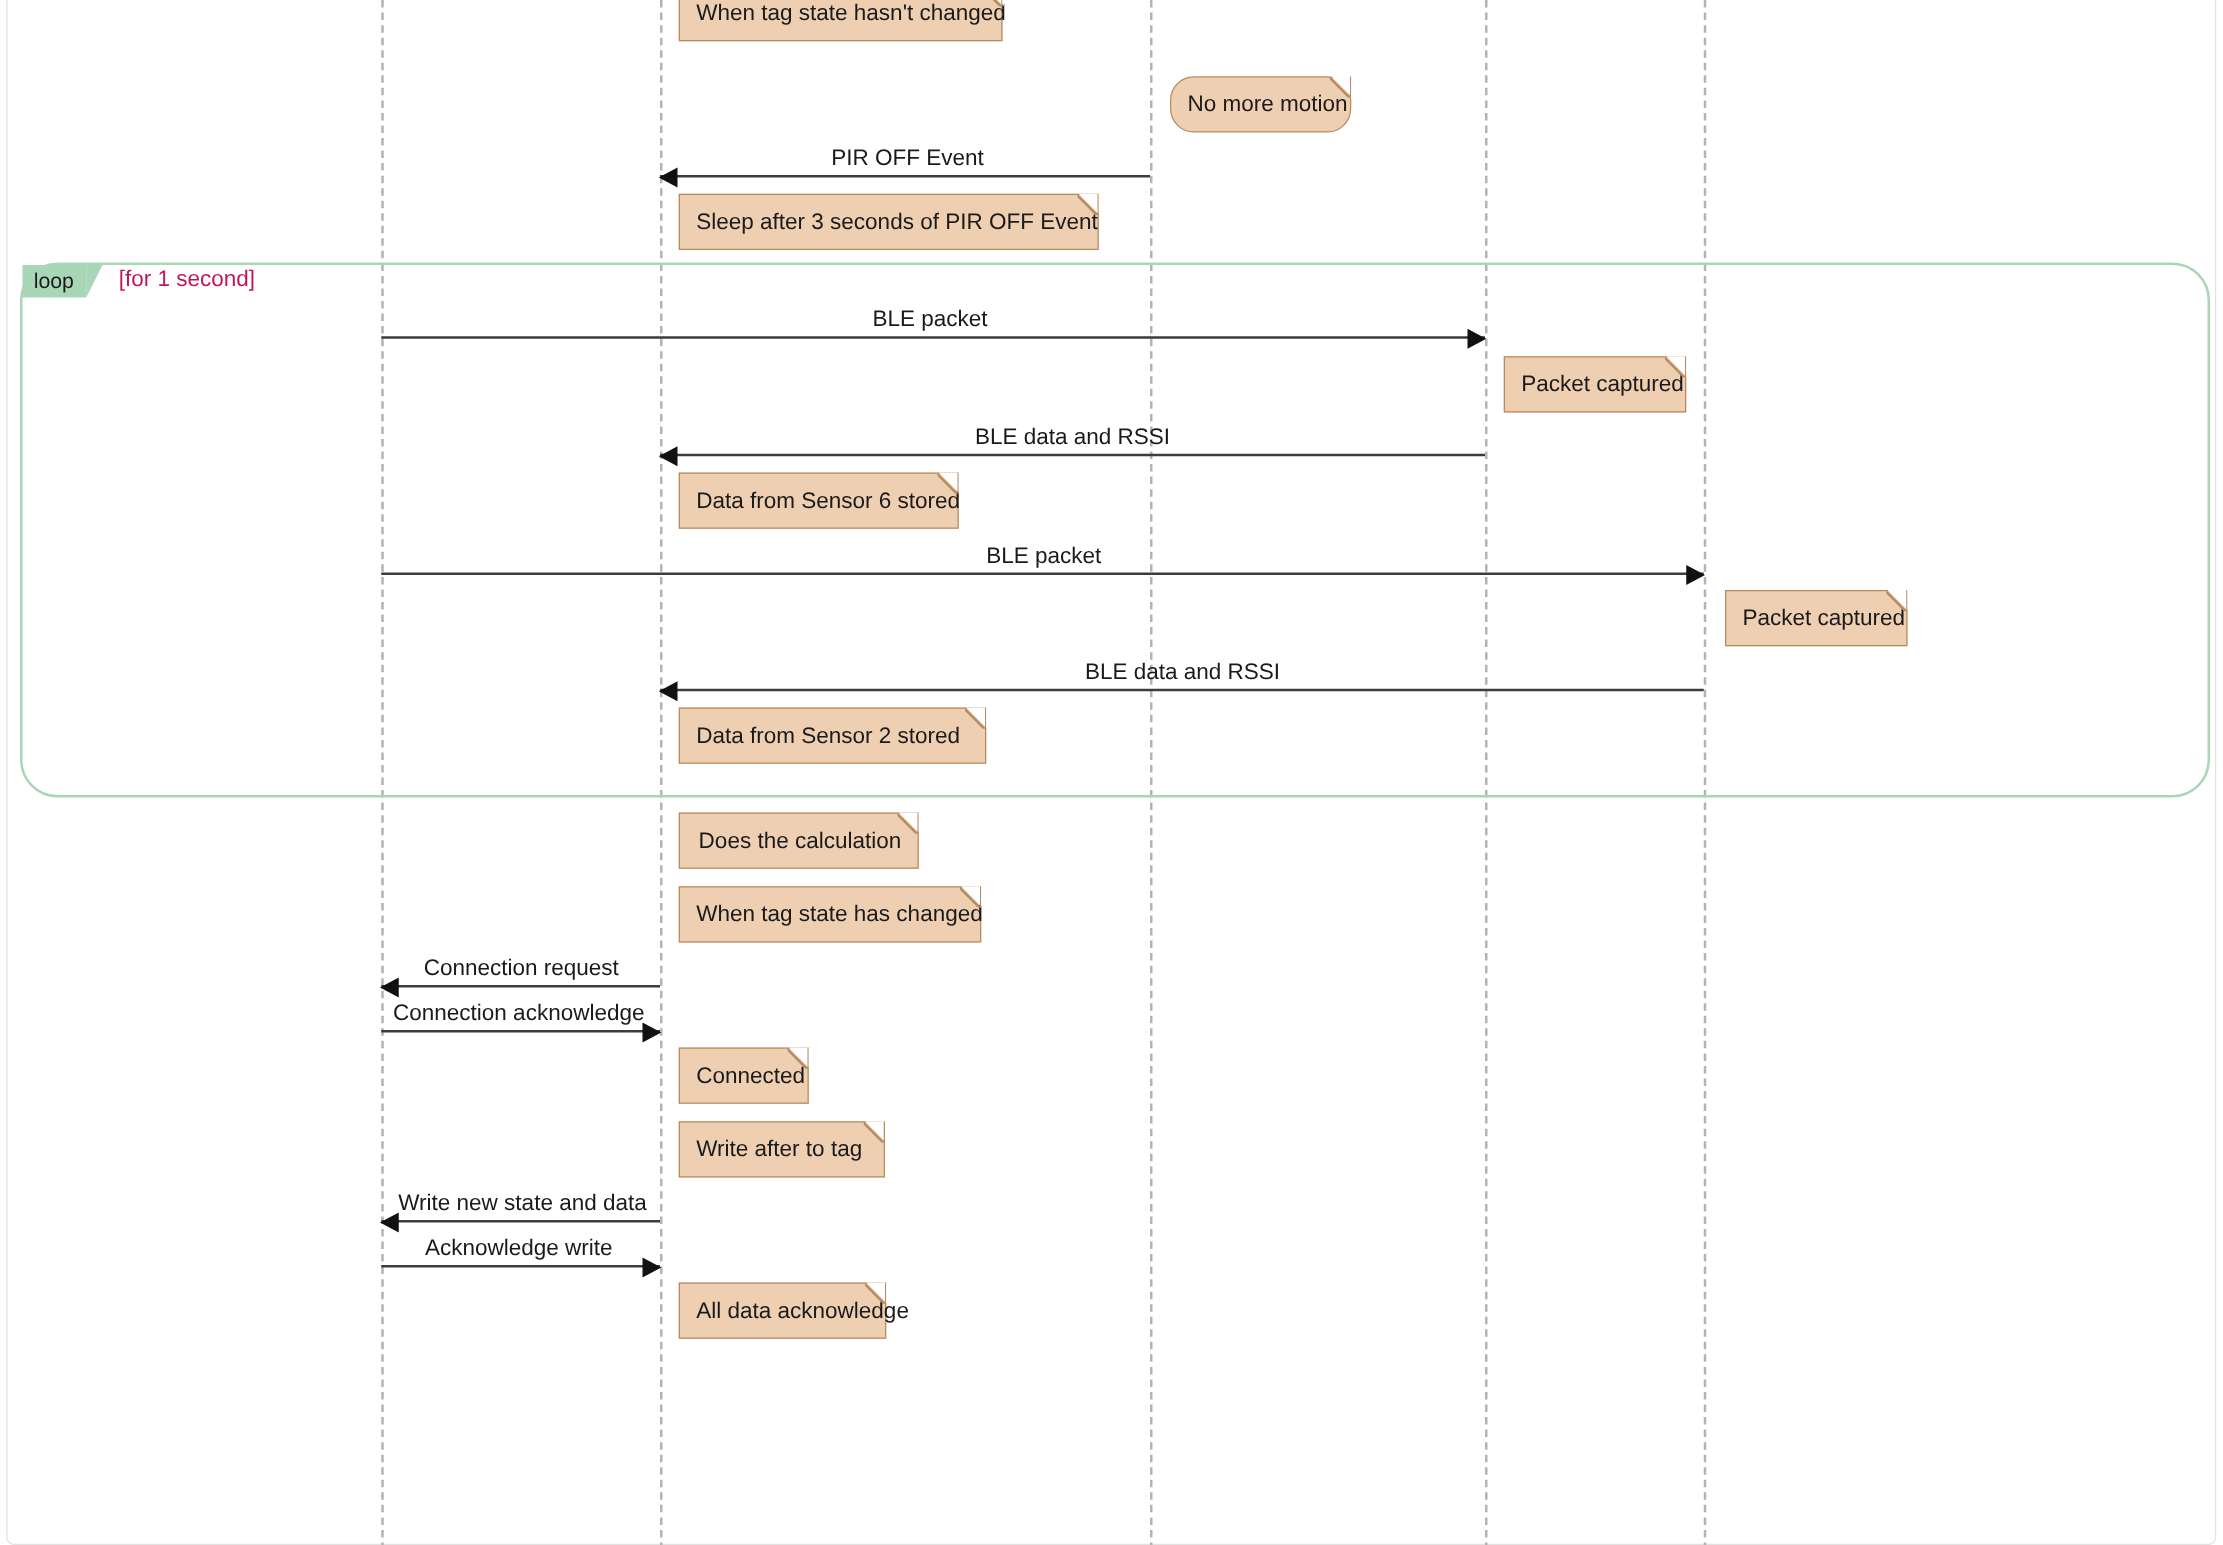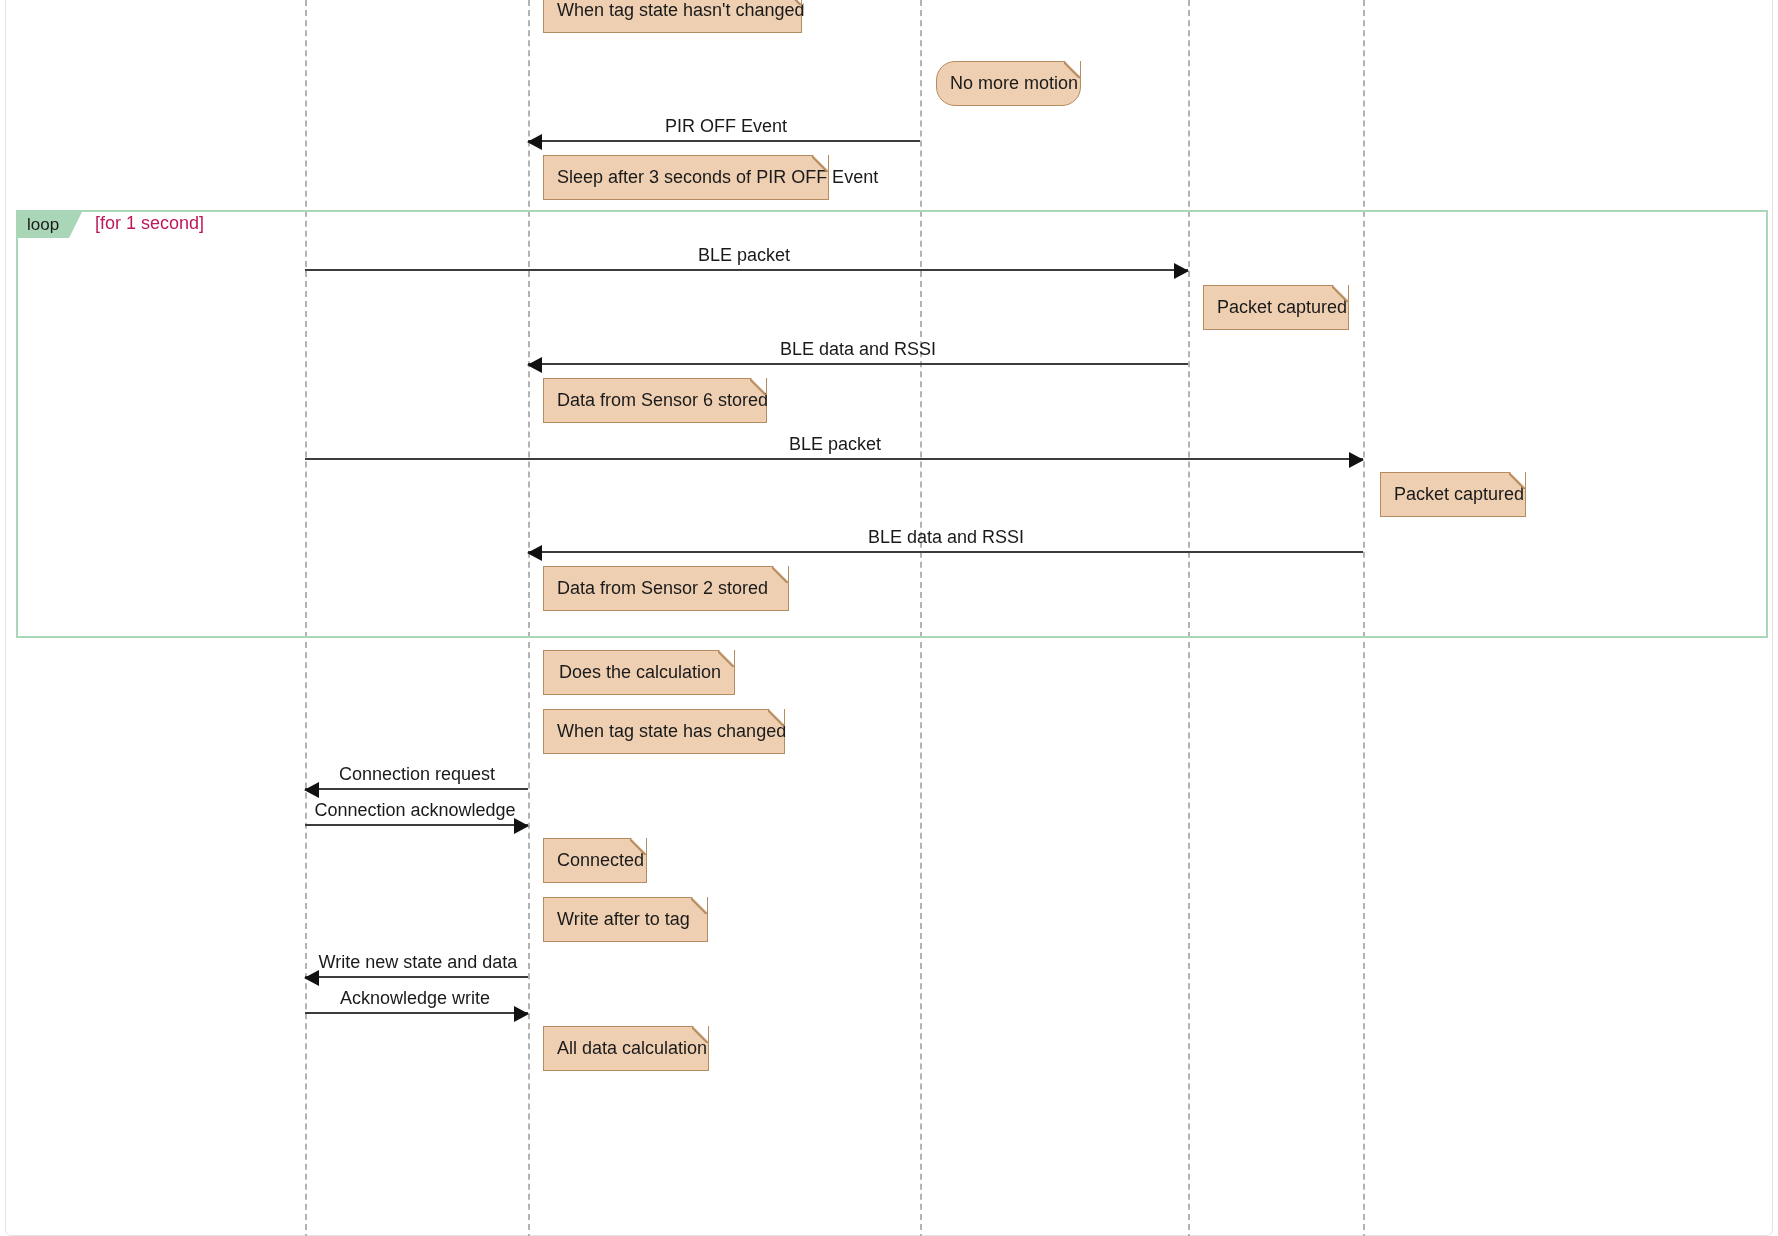--- a/index.html
+++ b/index.html
@@ -152,21 +152,21 @@
   <div class="page-border"></div>
 
   <div id="lifelines">
       <div class="lifeline" style="left: 305px;"></div>
       <div class="lifeline" style="left: 528px;"></div>
       <div class="lifeline" style="left: 920px;"></div>
       <div class="lifeline" style="left: 1188px;"></div>
       <div class="lifeline" style="left: 1363px;"></div>
     </div>
   <div id="fragments">
-      <div class="fragment" style="left: 16px; top: 210px; width: 1752px; height: 428px;">
+      <div class="fragment" style="left: 16px; top: 210px; width: 1752px; height: 428px; border-radius: 30px;">
         <div class="fragment-tab">loop</div>
       </div>
       <div class="fragment-guard" style="left: 95px; top: 213px;">[for 1 second]</div>
     </div>
   <div id="messages">
       <div class="msg" style="left: 528px; top: 140px; width: 392px;">
         <div class="arrowhead left"></div>
       </div>
       <div class="msg-label" style="left: 726px; top: 140px;">PIR OFF Event</div>
       <div class="msg" style="left: 305px; top: 269px; width: 883px;">
@@ -206,21 +206,21 @@
       <div class="note" style="left: 543px; top: -12px; width: 259px;">
         <span>When tag state hasn't changed</span>
         <span class="fold-cut"></span>
         <span class="fold-tri"></span>
       </div>
       <div class="note" style="left: 936px; top: 61px; width: 145px; border-radius: 19px;">
         <span>No more motion</span>
         <span class="fold-cut"></span>
         <span class="fold-tri"></span>
       </div>
-      <div class="note" style="left: 543px; top: 155px; width: 286px;">
+      <div class="note" style="left: 543px; top: 155px; width: 336px;">
         <span>Sleep after 3 seconds of PIR OFF Event</span>
         <span class="fold-cut"></span>
         <span class="fold-tri"></span>
       </div>
       <div class="note" style="left: 1203px; top: 285px; width: 146px;">
         <span>Packet captured</span>
         <span class="fold-cut"></span>
         <span class="fold-tri"></span>
       </div>
       <div class="note" style="left: 543px; top: 378px; width: 224px;">
@@ -252,18 +252,18 @@
         <span>Connected</span>
         <span class="fold-cut"></span>
         <span class="fold-tri"></span>
       </div>
       <div class="note" style="left: 543px; top: 897px; width: 165px;">
         <span>Write after to tag</span>
         <span class="fold-cut"></span>
         <span class="fold-tri"></span>
       </div>
       <div class="note" style="left: 543px; top: 1026px; width: 166px;">
-        <span>All data calculation</span>
+        <span>All data acknowledge</span>
         <span class="fold-cut"></span>
         <span class="fold-tri"></span>
       </div>
     </div>
 </div>
 
 </body></html>

